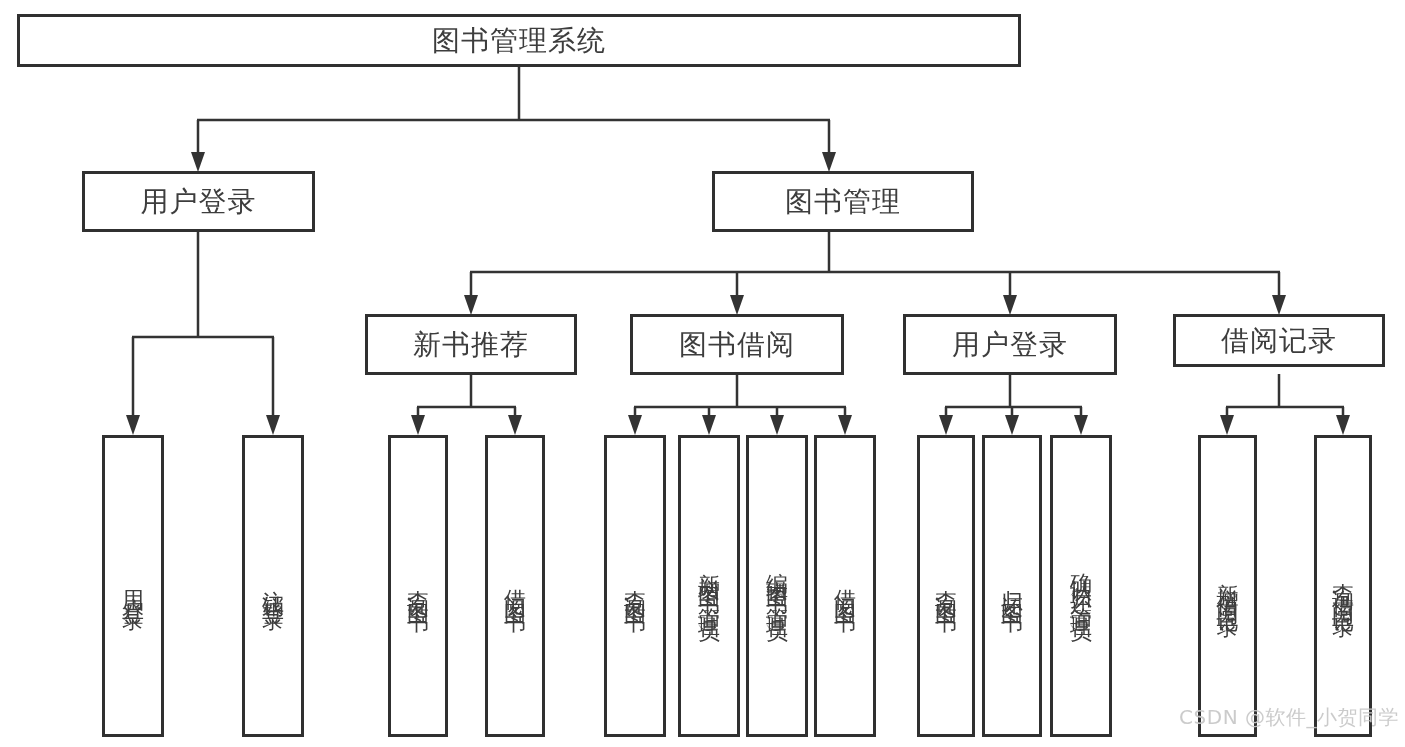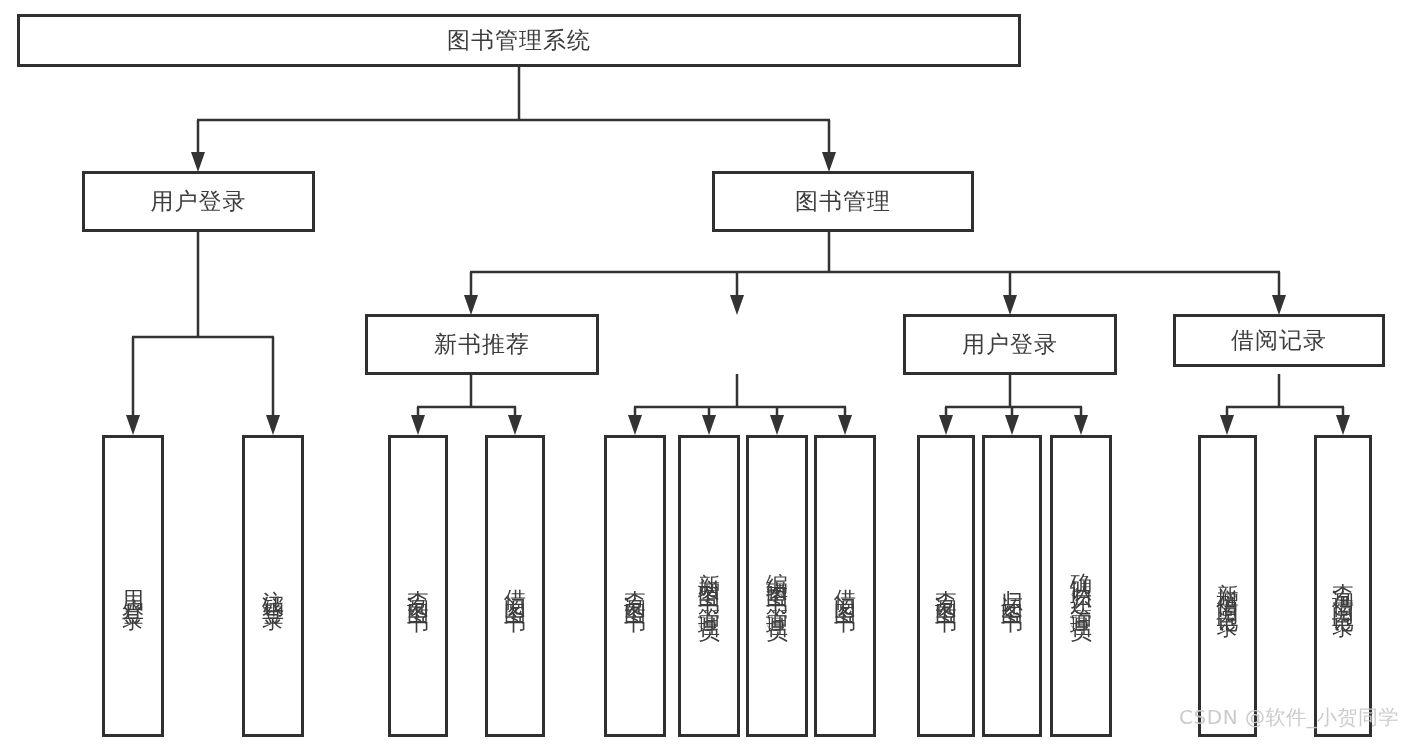--- a/index.html
+++ b/index.html
@@ -20,21 +20,21 @@
   .box {
     position: absolute;
     box-sizing: border-box;
     border: 3px solid #303030;
     background: #ffffff;
     display: flex;
     align-items: center;
     justify-content: center;
   }
   .box.h .lbl {
-    font-size: 23px;
+    font-size: 28px;
     letter-spacing: 1px;
     white-space: nowrap;
   }
   .box.v .lbl {
     writing-mode: vertical-rl;
     text-orientation: mixed;
     font-size: 22px;
     letter-spacing: 7px;
     line-height: 1;
   }
@@ -115,22 +115,25 @@
     <span class="lbl">图书管理系统</span>
   </div>
 
   <div class="box h" style="left:82px; top:171px; width:233px; height:61px;">
     <span class="lbl">用户登录</span>
   </div>
   <div class="box h" style="left:712px; top:171px; width:262px; height:61px;">
     <span class="lbl">图书管理</span>
   </div>
 
-  <div class="box h" style="left:365px; top:314px; width:234px; height:61px;">
+  <div class="box h" style="left:365px; top:314px; width:212px; height:61px;">
     <span class="lbl">新书推荐</span>
+  </div>
+  <div class="box h" style="left:630px; top:314px; width:214px; height:61px;">
+    <span class="lbl">图书借阅</span>
   </div>
   <div class="box h" style="left:903px; top:314px; width:214px; height:61px;">
     <span class="lbl">用户登录</span>
   </div>
   <div class="box h" style="left:1173px; top:314px; width:212px; height:53px;">
     <span class="lbl">借阅记录</span>
   </div>
 
   <div class="box v" style="left:102px; top:435px; width:62px; height:302px;">
     <span class="lbl">用户登录</span>

